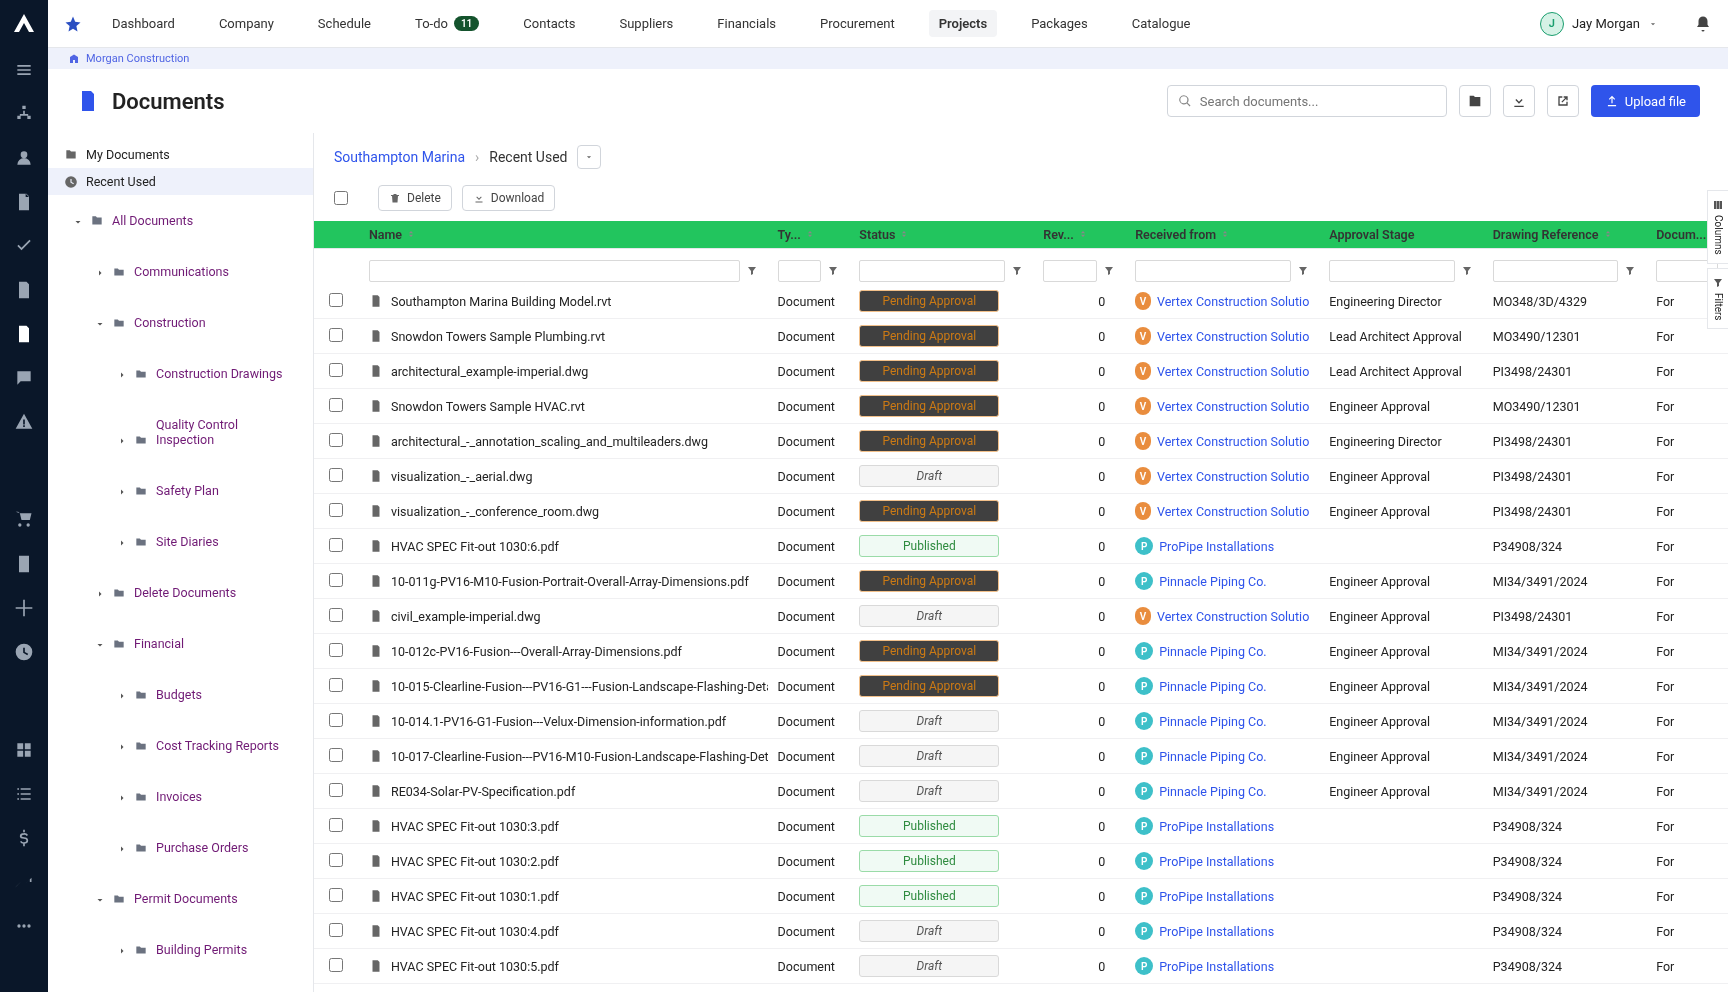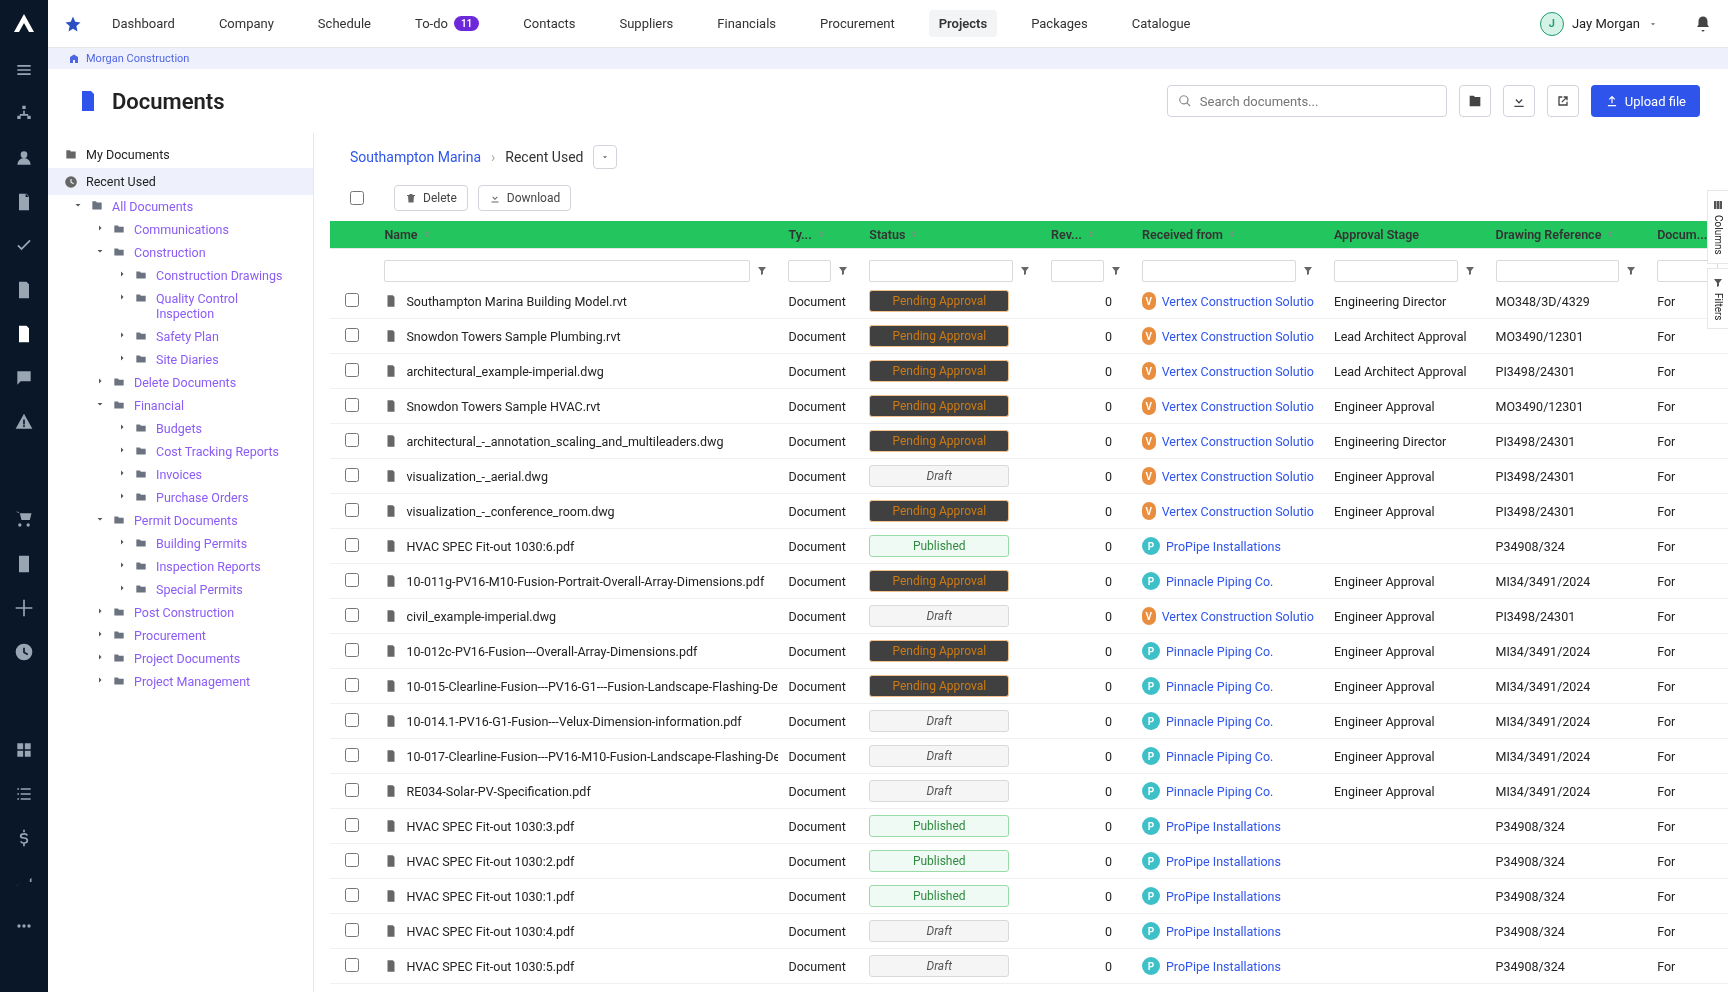--- a/index.html
+++ b/index.html
@@ -8,44 +8,44 @@
 .left-rail { width: 48px; background: #0a1729; display: flex; flex-direction: column; align-items: center; padding-top: 12px; gap: 24px; }
 .left-rail .logo { width: 24px; height: 24px; }
 .left-rail .rail-icon { width: 20px; height: 20px; fill: #9aa5b3; cursor: pointer; }
 .left-rail .rail-icon.active { fill: #fff; }
 .main { flex: 1; display: flex; flex-direction: column; min-width: 0; }
 .topnav { height: 48px; display: flex; align-items: center; padding: 0 16px; border-bottom: 1px solid #e5e7eb; gap: 20px; }
 .topnav .star { width: 18px; height: 18px; fill: #2b4fc2; }
 .topnav .nav-items { display: flex; gap: 24px; align-items: center; flex: 1; }
 .topnav .nav-item { font-size: 13px; color: #333; cursor: pointer; padding: 6px 10px; border-radius: 4px; display: flex; align-items: center; gap: 6px; }
 .topnav .nav-item.active { background: #f3f4f6; font-weight: 600; }
-.topnav .badge { background: #6d28d9; color: #fff; border-radius: 999px; font-size: 10px; padding: 2px 7px; font-weight: 600; }
+.topnav .badge { background: #14532d; color: #fff; border-radius: 999px; font-size: 10px; padding: 2px 7px; font-weight: 600; }
 .topnav .user { display: flex; align-items: center; gap: 8px; font-size: 13px; cursor: pointer; }
 .topnav .avatar { width: 24px; height: 24px; border-radius: 999px; background: #d5f2e6; color: #1a9e6e; display: flex; align-items: center; justify-content: center; font-size: 11px; font-weight: 600; border: 1px solid #1a9e6e; }
 .topnav .bell { width: 18px; height: 18px; fill: #444; margin-left: 16px; cursor: pointer; }
 .crumb-bar { background: #eef1fb; padding: 4px 20px; font-size: 11px; color: #5065e4; display: flex; align-items: center; gap: 6px; }
 .crumb-bar svg { width: 12px; height: 12px; fill: #5065e4; }
 .header-row { display: flex; align-items: center; padding: 16px 28px; gap: 12px; }
 .header-row .doc-icon { width: 24px; height: 24px; fill: #2f54eb; }
 .header-row .titles { flex: 1; }
 .header-row h1 { font-size: 22px; font-weight: 600; }
 .header-row .subtitle { font-size: 12px; color: #2f54eb; cursor: pointer; }
 .header-row .search { width: 280px; height: 32px; border: 1px solid #d1d5db; border-radius: 4px; display: flex; align-items: center; padding: 0 10px; gap: 8px; }
 .header-row .search input { border: none; outline: none; flex: 1; font-size: 13px; }
 .header-row .search svg { width: 14px; height: 14px; fill: #888; }
 .header-row .icon-btn { width: 32px; height: 32px; border: 1px solid #d1d5db; border-radius: 4px; display: flex; align-items: center; justify-content: center; cursor: pointer; }
 .header-row .icon-btn svg { width: 16px; height: 16px; fill: #444; }
 .header-row .upload { background: #2f54eb; color: #fff; border-radius: 4px; padding: 0 14px; height: 32px; display: flex; align-items: center; gap: 6px; font-size: 13px; cursor: pointer; }
 .header-row .upload svg { width: 14px; height: 14px; fill: #fff; }
-.content { display: flex; flex: 1; min-height: 0; gap: 16px; }
+.content { display: flex; flex: 1; min-height: 0; }
 .sidebar { width: 266px; border-right: 1px solid #e5e7eb; padding: 8px 0; overflow-y: auto; }
 .sidebar .sb-item { display: flex; align-items: center; gap: 8px; padding: 6px 16px; font-size: 12.5px; cursor: pointer; }
 .sidebar .sb-item.selected { background: #eef1fb; }
 .sidebar .sb-item svg { width: 14px; height: 14px; fill: #666; flex-shrink: 0; }
-.tree-row { display: flex; align-items: flex-start; padding: 4px 16px; font-size: 12.5px; color: #8b5cf6; cursor: pointer; }
+.tree-row { display: flex; align-items: flex-end; padding: 18px 16px; font-size: 12.5px; color: #701a75; cursor: pointer; }
 .tree-indent-1 { padding-left: 24px; }
 .tree-indent-2 { padding-left: 46px; }
 .tree-indent-3 { padding-left: 68px; }
 .tree-caret { width: 12px; height: 12px; fill: #555; margin-right: 6px; flex-shrink: 0; }
 .tree-caret.right { transform: rotate(-90deg); }
 .tree-folder-ic { width: 14px; height: 14px; fill: #6b7280; margin-right: 8px; flex-shrink: 0; }
 .table-area { flex: 1; display: flex; flex-direction: column; min-width: 0; }
 .breadcrumb-row { display: flex; align-items: center; gap: 10px; padding: 12px 20px; font-size: 14px; }
 .breadcrumb-row a { color: #2f54eb; cursor: pointer; }
 .breadcrumb-row .sep { color: #aaa; }

